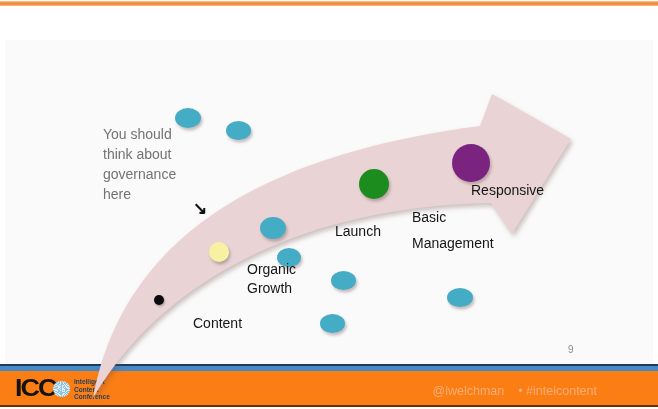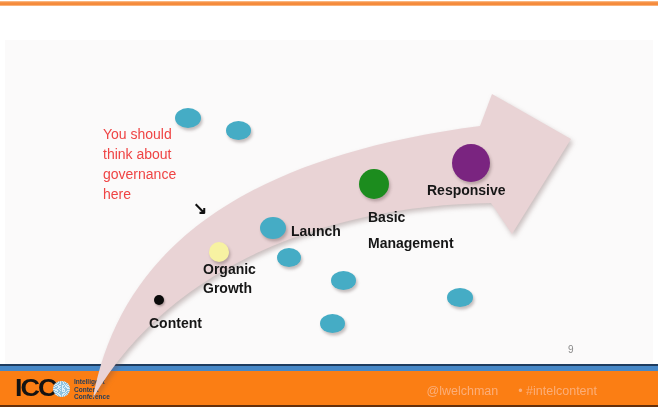--- a/index.html
+++ b/index.html
@@ -21,40 +21,40 @@
   .arrow-path{fill:var(--arrow-pink);}
   
   .dot{border-radius:50%;z-index:4;box-shadow:1.5px 2.5px 3px rgba(70,50,50,0.30);}
   .dot-teal{background:var(--dot-teal);}
   .dot-yellow{background:var(--dot-yellow);}
   .dot-green{background:var(--dot-green);}
   .dot-purple{background:var(--dot-purple);}
   .dot-black{background:var(--dot-black);box-shadow:1px 1.5px 2px rgba(70,50,50,0.35);}
   
   .lbl{z-index:5;color:#161616;font-size:14px;white-space:pre-line;}
-  .bold{font-weight:bold;}
-  .annotation{left:103px;top:124px;width:100px;line-height:20px;font-weight:400;color:#ef4444;}
+  .bold{font-weight:normal;margin-left:44px;}
+  .annotation{left:103px;top:124px;width:100px;line-height:20px;font-weight:400;color:#737373;}
   .annotation-arrow{left:193px;top:198px;font-size:17px;font-weight:bold;color:#111;}
   .lbl-launch{left:149px;top:315px;}
   .lbl-organic{left:203px;top:260px;line-height:19px;}
   .lbl-chaos{left:291px;top:223px;}
   .lbl-basic{left:368px;top:204px;line-height:26px;}
   .lbl-responsive{left:427px;top:182px;}
   .page-number{left:568px;top:344px;font-size:10px;color:var(--page-number-gray);z-index:5;}
   
   .footer-navy{left:0;right:0;top:364px;height:2px;background:var(--footer-navy);z-index:1;}
   .footer-blue{left:0;right:0;top:366px;height:5px;background:var(--footer-blue);z-index:1;}
   .footer-bar{left:0;right:0;top:371px;height:34px;background:var(--accent-orange);z-index:1;}
   .footer-edge{left:0;right:0;top:405px;height:2px;background:var(--footer-edge);z-index:1;}
   .icc-text{left:15px;top:374px;font-size:27px;font-weight:bold;letter-spacing:-2px;color:#131313;z-index:2;transform:scaleY(0.92);transform-origin:top left;}
   .icc-fan{left:53px;top:381px;width:17px;height:16px;border-radius:50%;z-index:2;
     background:repeating-conic-gradient(from 200deg,var(--fan-dark) 0 7deg,var(--fan-light) 7deg 14deg);}
   .icc-caption{left:74px;top:378px;font-size:6.5px;line-height:7.5px;font-weight:bold;color:var(--footer-navy);white-space:pre-line;z-index:2;}
   .footer-right{right:61px;top:384px;font-size:12.5px;color:var(--footer-text);z-index:2;}
-  .footer-right .sep-group{margin-left:20px;}
+  .footer-right .sep-group{margin-left:14px;}
 </style>
 </head>
 <body>
 
 <div class="abs top-bar"></div>
 
 <div class="abs slide-panel"></div>
 
 <div class="abs footer-navy"></div>
 <div class="abs footer-blue"></div>

